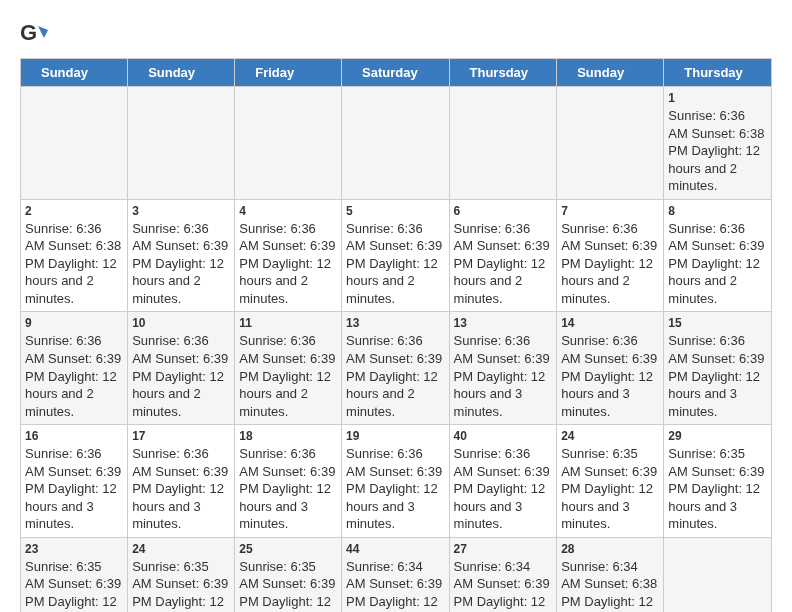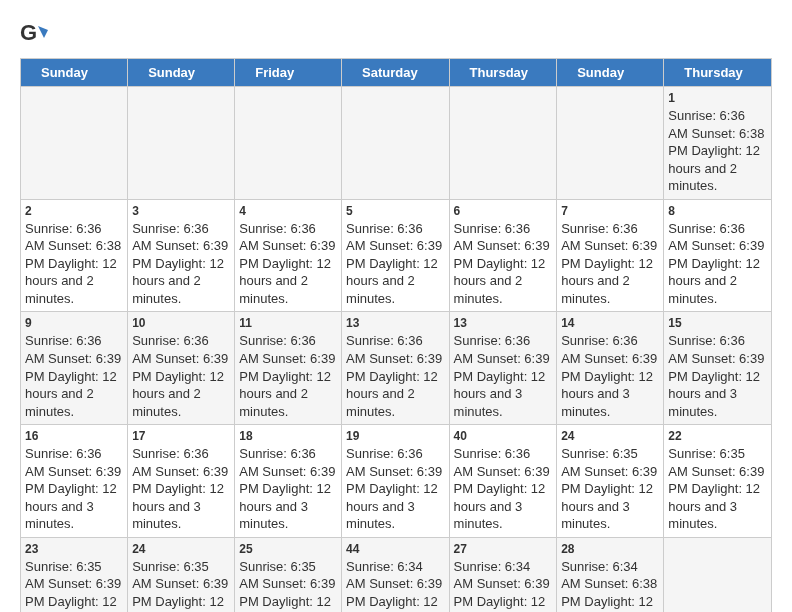--- a/index.html
+++ b/index.html
@@ -256,21 +256,21 @@
 Sunset: 6:39 PM
 Daylight: 12 hours and 3 minutes.</div>
         </td>
         <td>
           <div class="day-num">24</div>
           <div class="day-info">Sunrise: 6:35 AM
 Sunset: 6:39 PM
 Daylight: 12 hours and 3 minutes.</div>
         </td>
         <td>
-          <div class="day-num">22</div>
+          <div class="day-num">29</div>
           <div class="day-info">Sunrise: 6:35 AM
 Sunset: 6:39 PM
 Daylight: 12 hours and 3 minutes.</div>
         </td>
       </tr>
       <tr>
         <td>
           <div class="day-num">23</div>
           <div class="day-info">Sunrise: 6:35 AM
 Sunset: 6:39 PM

